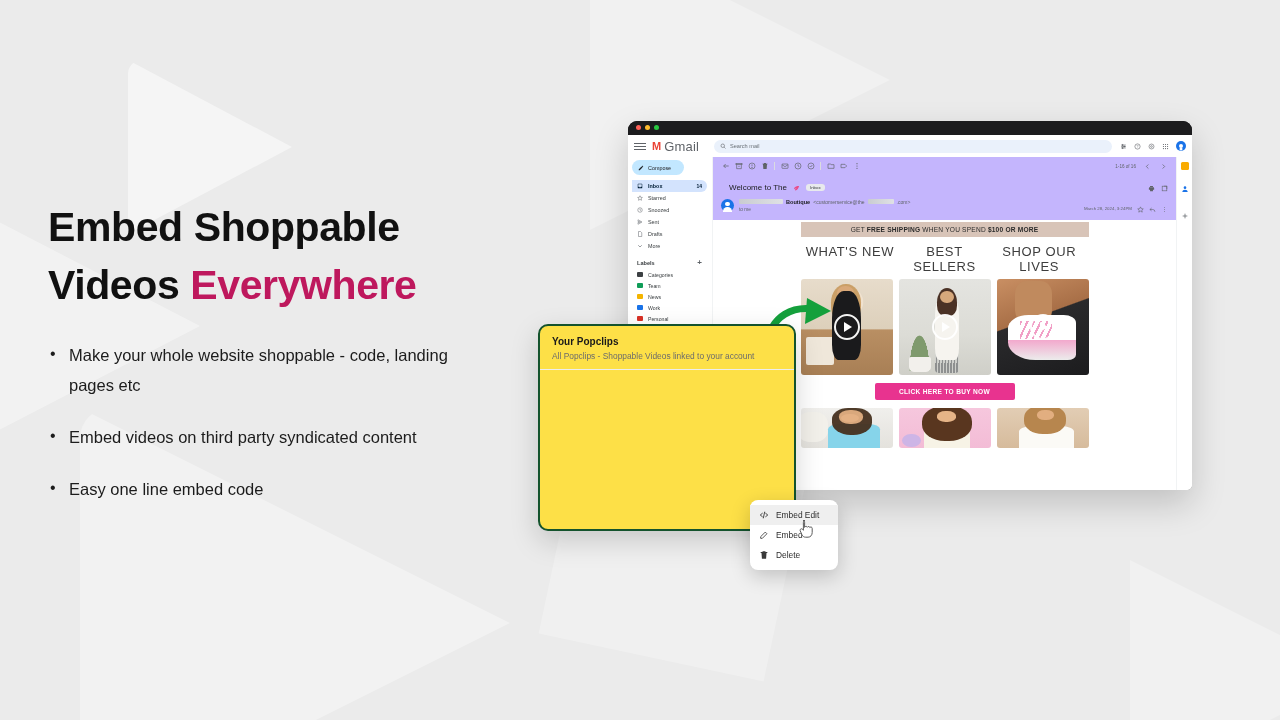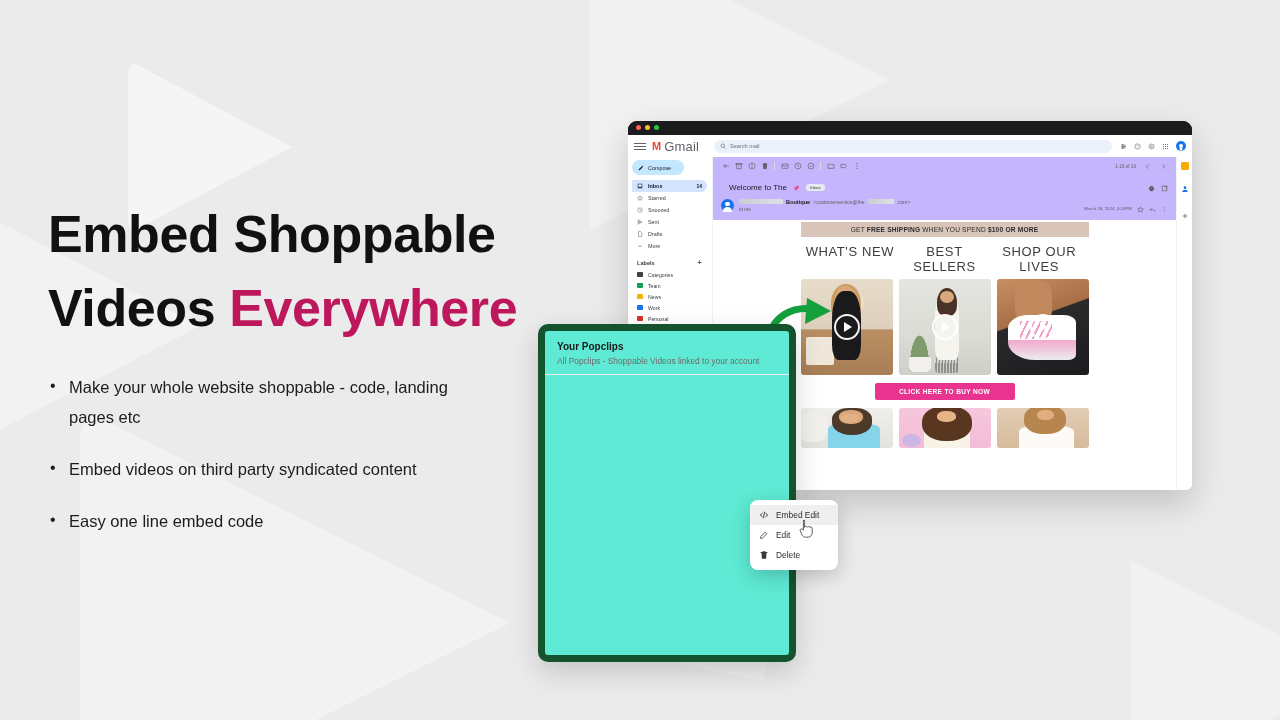--- a/index.html
+++ b/index.html
@@ -51,21 +51,21 @@
     background: rgba(255,255,255,.26);
     border-radius: 40px 0 0 0;
     transform: rotate(12deg);
   }
 
   
   .copy {
     position: absolute; left: 48px; top: 198px; width: 470px; z-index: 5;
   }
   .headline {
-    font-size: 52px; font-weight: 700; line-height: 1.42;
+    font-size: 41px; font-weight: 700; line-height: 1.42;
     color: #111111; letter-spacing: -0.4px;
   }
   .headline .accent { color: #be185d; }
   .bullets { margin-top: 26px; list-style: none; }
   .bullets li {
     position: relative; padding-left: 21px;
     font-size: 16.5px; line-height: 1.82; color: #1c1c1c;
     margin-bottom: 22px; max-width: 400px;
   }
   .bullets li:before {
@@ -223,23 +223,23 @@
   .img-f .face { position:absolute; left:44%; top:6%; width:18%; height:24%; background:#e2ae80; border-radius:46%; }
 
   .g-rightrail { width: 16px; background:#fff; border-left:1px solid #f1f3f4; padding-top:5px; display:flex; flex-direction:column; align-items:center; gap:9px; flex-shrink:0; }
   .rr-ic { width:8px; height:8px; border-radius:1.5px; }
 
   
   .green-arrow { position:absolute; left:763px; top:298px; z-index: 9; }
 
   
   .popclips {
-    position: absolute; left: 538px; top: 324px; width: 258px; height: 338px;
-    background:#5eead4; border-radius: 10px; box-shadow: 0 10px 28px rgba(0,0,0,.17);
-    z-index: 10; overflow: hidden; border:7px solid #14532d;
+    position: absolute; left: 538px; top: 324px; width: 258px; height: 207px;
+    background:#fde047; border-radius: 10px; box-shadow: 0 10px 28px rgba(0,0,0,.17);
+    z-index: 10; overflow: hidden; border:2px solid #14532d;
   }
   .pc-head { padding: 10px 12px 8px; }
   .pc-title { font-size: 10px; font-weight: 700; color:#1a1a1a; }
   .pc-sub { font-size: 8.4px; color:#6c6c6c; margin-top: 4px; }
   .pc-divider { height:1px; background:#ededed; }
   .pc-body { padding: 12px 0 0 14px; }
   .clip-card {
     width: 118px; background:#fff; border-radius:7px;
     box-shadow: 0 2px 9px rgba(0,0,0,.13); overflow:hidden;
   }
@@ -652,21 +652,21 @@
         </svg>
       </span>
     <span>Embed Edit</span>
   </div>
   <div class="ctx-item">
     <span class="ctx-ic">
         <svg width="10" height="10" viewBox="0 0 24 24" stroke="#3a3a3a" stroke-width="2" fill="none">
           <path d="M4 20h4L19 9l-4-4L4 16z"></path>
         </svg>
       </span>
-    <span>Edit</span>
+    <span>Embed</span>
   </div>
   <div class="ctx-item">
     <span class="ctx-ic">
         <svg width="10" height="10" viewBox="0 0 24 24" fill="#3a3a3a">
           <path d="M6 7h12l-1 14H7L6 7zm3-4h6l1 2h4v2H4V5h4l1-2z"></path>
         </svg>
       </span>
     <span>Delete</span>
   </div>
 </div>

